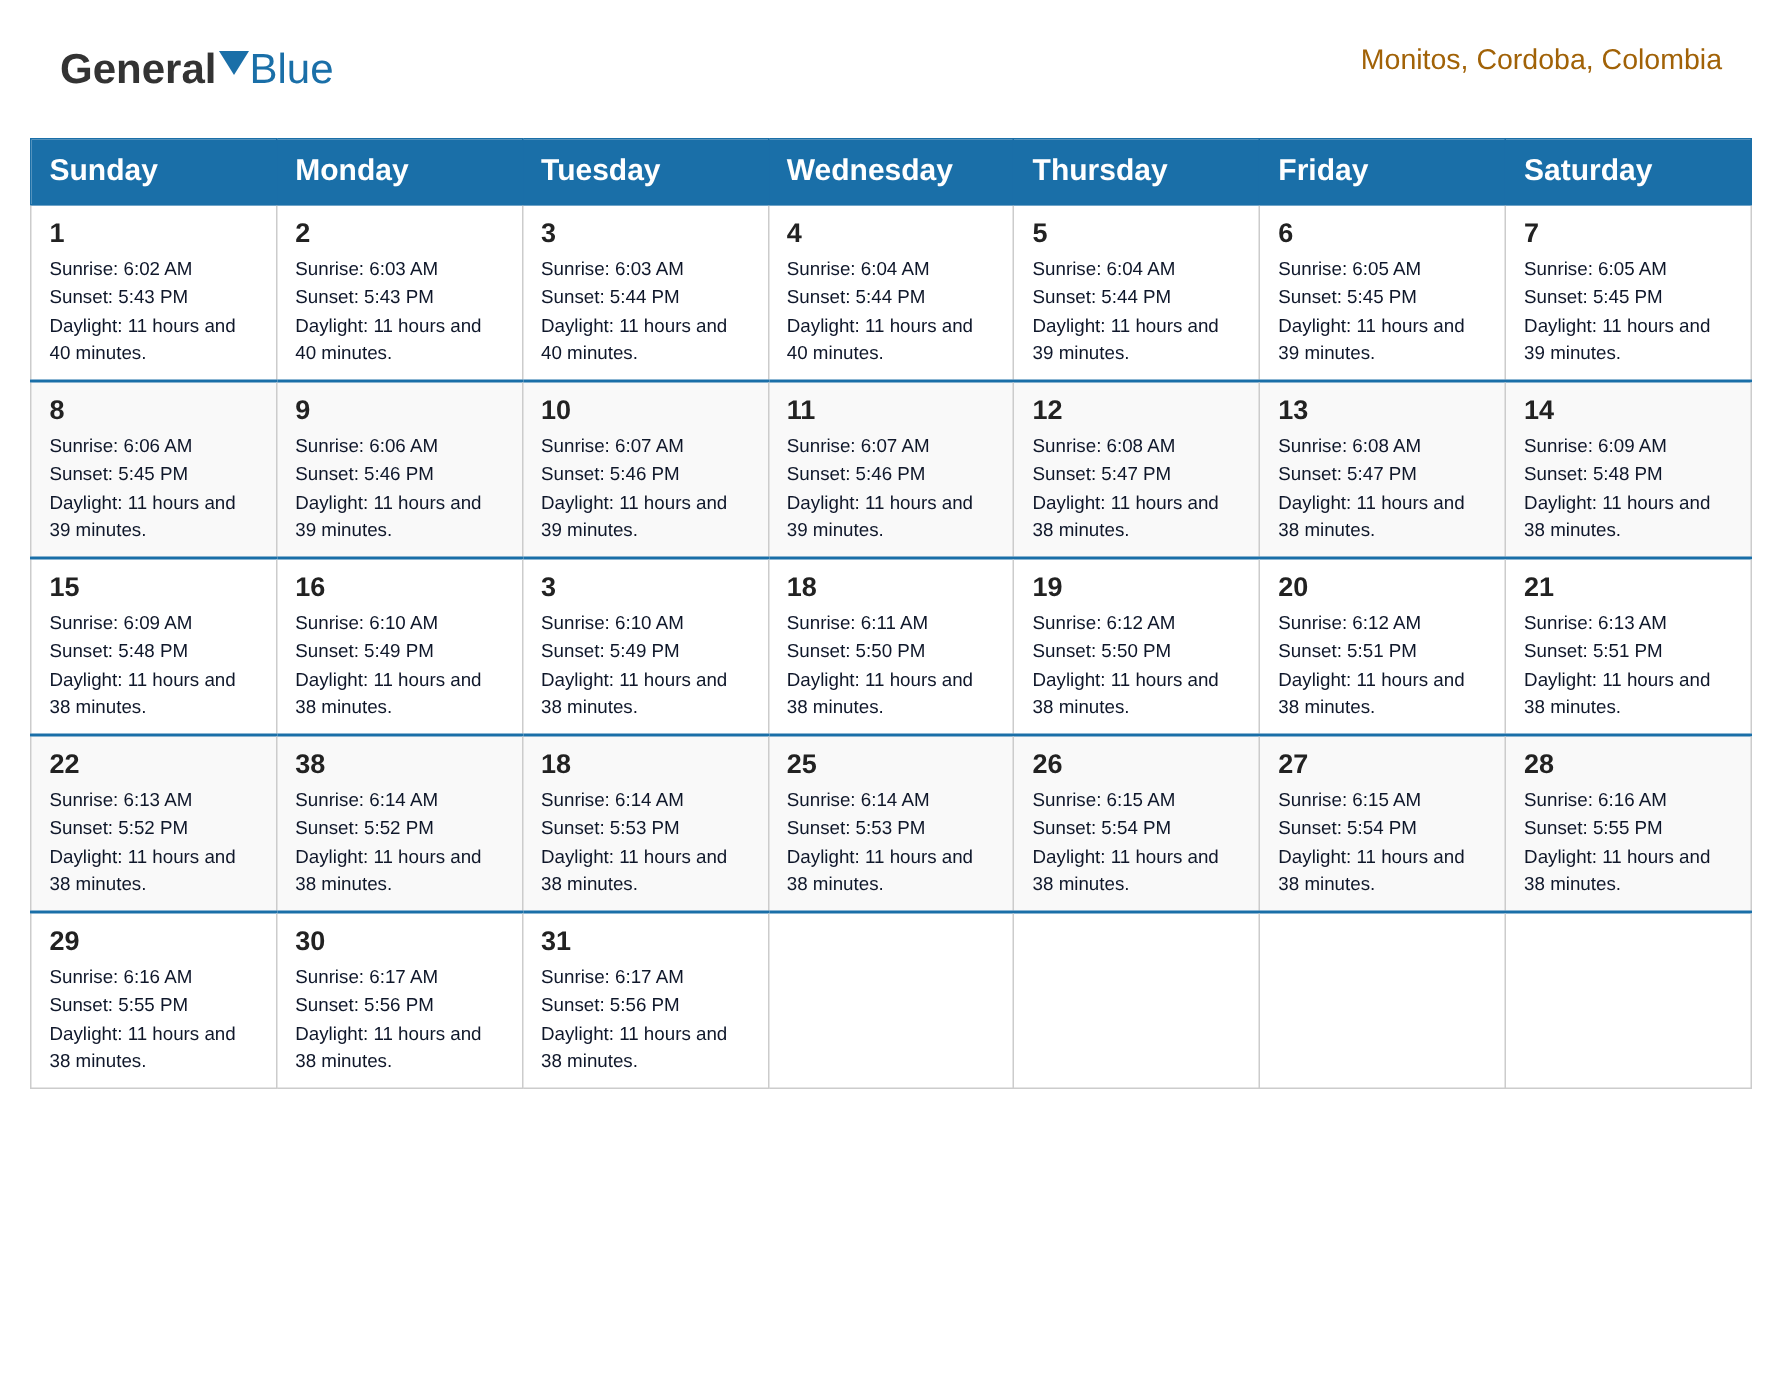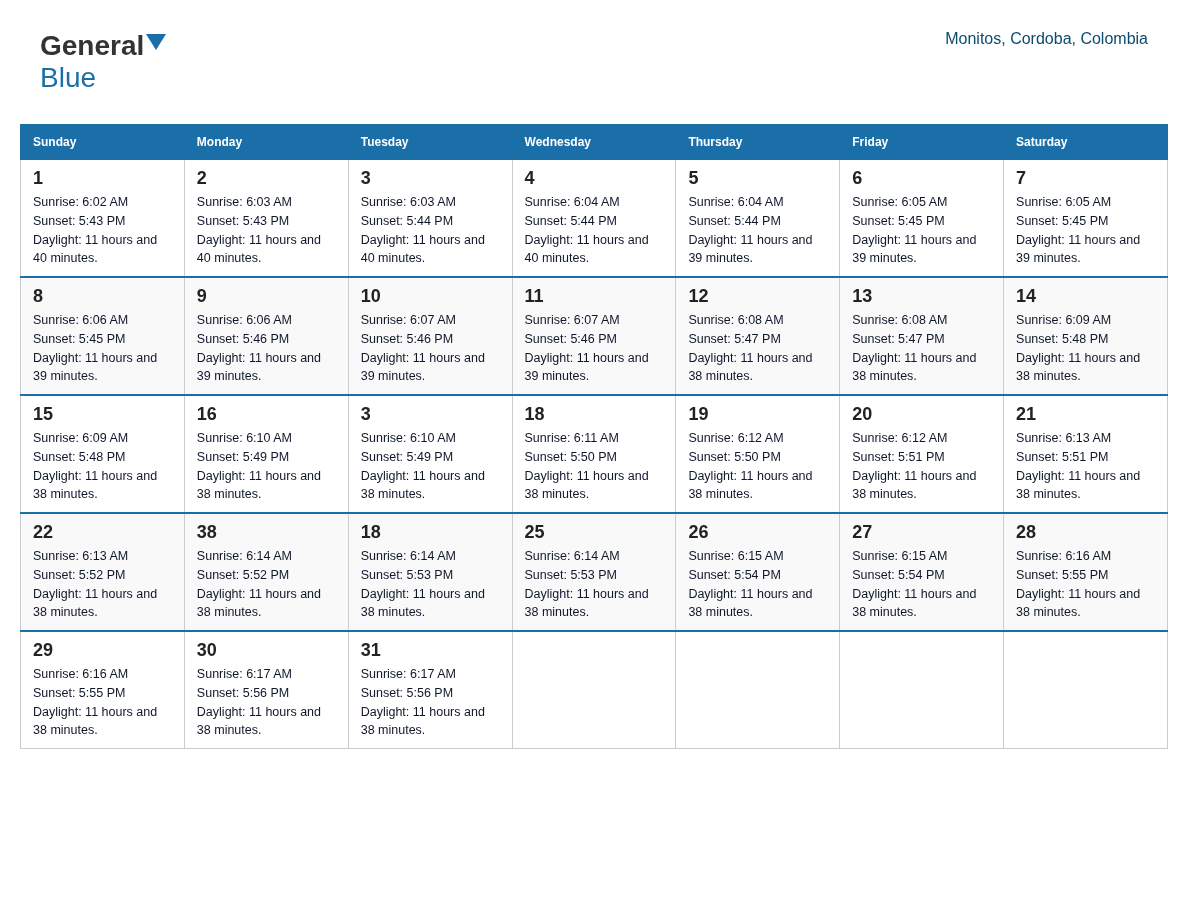--- a/index.html
+++ b/index.html
@@ -12,21 +12,21 @@
     }
     .header {
       display: flex;
       justify-content: space-between;
       align-items: flex-start;
       margin-bottom: 20px;
       padding: 10px 20px;
     }
     .logo {
       display: flex;
-      flex-direction: column;
+      flex-direction: row;
       align-items: flex-start;
     }
     .logo-general {
       font-size: 28px;
       font-weight: bold;
       color: #333;
     }
     .logo-blue {
       font-size: 28px;
       font-weight: normal;
@@ -46,35 +46,35 @@
     }
     .title-block {
       text-align: right;
     }
     .title-block h1 {
       font-size: 52px;
       font-weight: normal;
       color: #111;
     }
     .title-block h2 {
-      font-size: 16px;
+      font-size: 19px;
       font-weight: normal;
-      color: #0c4a6e;
+      color: #a16207;
     }
     .calendar {
       width: 100%;
       border-collapse: collapse;
       border: 1px solid #aaa;
     }
     .calendar th {
       background-color: #1a6fa8;
       color: #fff;
       padding: 10px 12px;
       text-align: left;
-      font-size: 12px;
+      font-size: 20px;
       font-weight: bold;
       border: 1px solid #1a6fa8;
     }
     .calendar td {
       vertical-align: top;
       padding: 8px 12px;
       border: 1px solid #ccc;
       width: 14.28%;
       min-height: 110px;
     }

